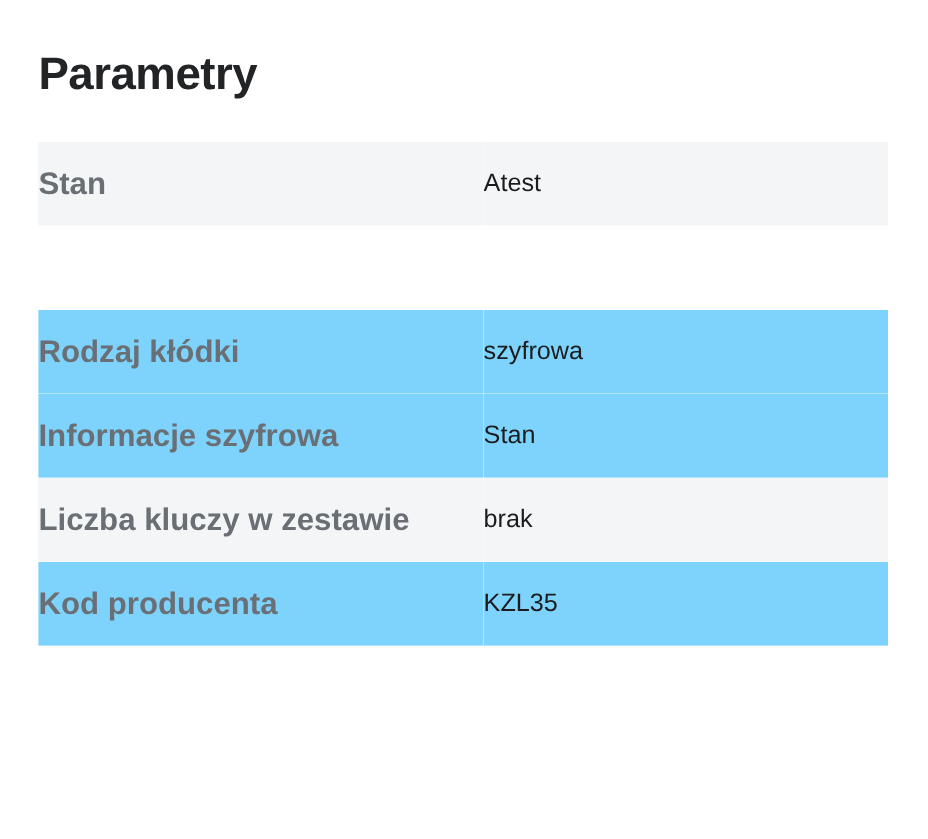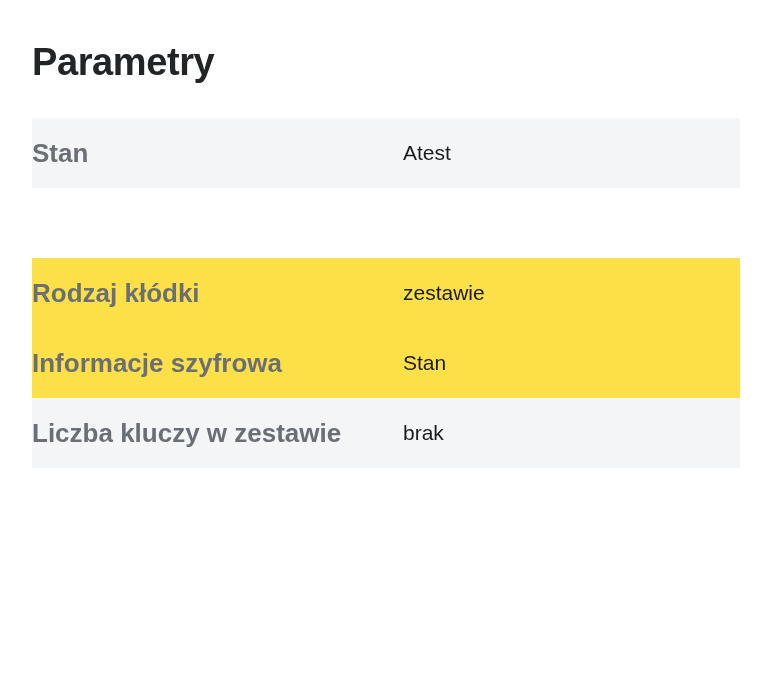--- a/index.html
+++ b/index.html
@@ -48,21 +48,21 @@
 
   .params-table tr {
     height: 70px;
   }
 
   .params-table tr.stripe {
     background: #f4f5f7;
   }
 
   .params-table tr.plain {
-    background: #fde047;
+    background: #7dd3fc;
   }
 
   .params-table tr.spacer {
     background: #ffffff;
     height: 70px;
   }
 
   .params-table td {
     padding: 0;
     vertical-align: middle;
@@ -112,31 +112,35 @@
       </tr>
 
       <tr class="spacer">
         <td></td>
         <td></td>
       </tr>
 
 
       <tr class="plain">
         <td class="cell-label">Rodzaj kłódki</td>
-        <td class="cell-value">zestawie</td>
+        <td class="cell-value">szyfrowa</td>
       </tr>
 
 
       <tr class="plain">
         <td class="cell-label">Informacje szyfrowa</td>
         <td class="cell-value">Stan</td>
       </tr>
 
       <tr class="stripe">
         <td class="cell-label">Liczba kluczy w zestawie</td>
         <td class="cell-value">brak</td>
       </tr>
 
+      <tr class="plain">
+        <td class="cell-label">Kod producenta</td>
+        <td class="cell-value">KZL35</td>
+      </tr>
 
     </tbody>
   </table>
 
 </div>
 
 </body></html>

